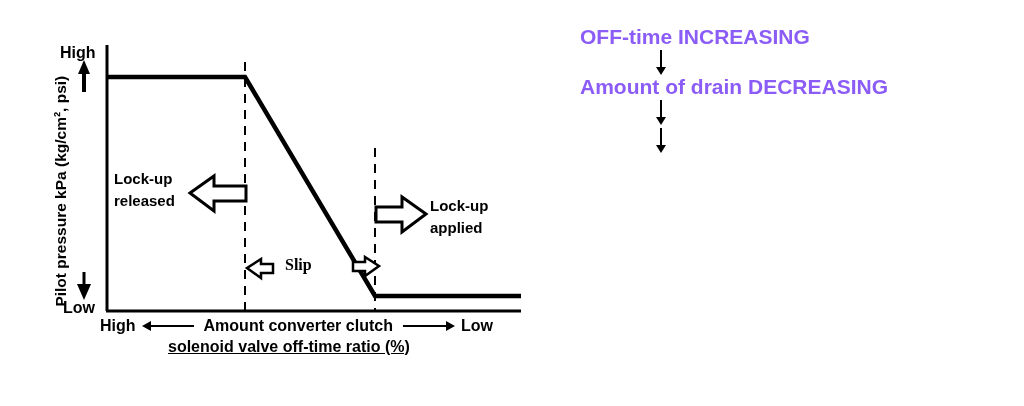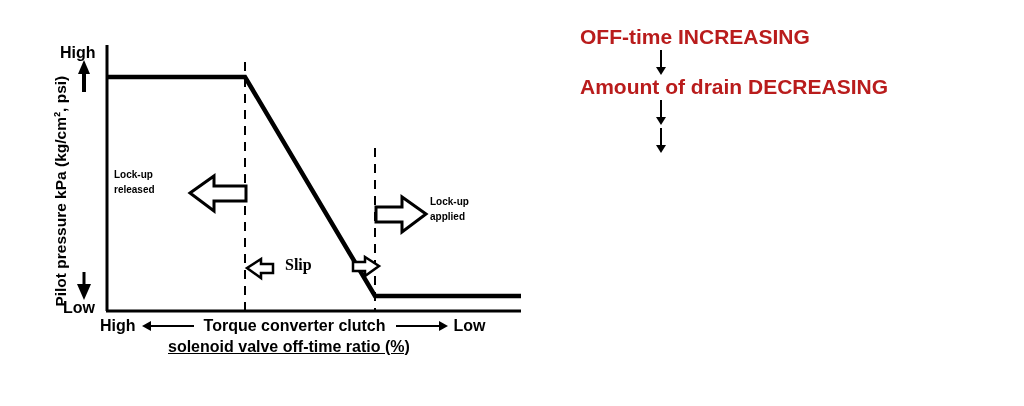--- a/index.html
+++ b/index.html
@@ -113,42 +113,42 @@
     top: 1px;
     right: 0px;
     width: 0; height: 0;
     border-top: 5px solid transparent;
     border-bottom: 5px solid transparent;
     border-left: 9px solid #000;
   }
 
   .region-label {
     position: absolute;
-    font-size: 10px;
+    font-size: 15px;
     font-weight: bold;
     line-height: 1.45;
     white-space: nowrap;
   }
   #lockup-released-label { left: 114px; top: 168px; }
   #lockup-applied-label  { left: 430px; top: 195px; }
   #slip-label            { left: 285px; top: 253px; font-size: 16px; font-family: Liberation Serif, serif; }
 
   
   #flow-panel {
     position: absolute;
     left: 580px;
     top: 26px;
     width: 444px;
   }
   .flow-step {
     font-size: 21px;
     font-weight: bold;
     line-height: 1.05;
     white-space: nowrap;
-    color: #b91c1c;
+    color: #8b5cf6;
   }
   .flow-arrow {
     height: 28px;
     margin-left: 76px;
     position: relative;
   }
   .flow-arrow::before {
     content: "";
     position: absolute;
     left: 4px;
@@ -210,21 +210,21 @@
 
     <div id="y-axis-title">
       <span>Pilot pressure</span>
       <span>kPa (kg/cm², psi)</span>
     </div>
 
     <div id="x-axis-title">
       <div id="x-axis-line1">
         <span>High</span>
         <span class="xarrow-left"></span>
-        <span>Torque converter clutch</span>
+        <span>Amount converter clutch</span>
         <span class="xarrow-right"></span>
         <span>Low</span>
       </div>
       <div id="x-axis-line2">solenoid valve off-time ratio (%)</div>
     </div>
 
     <div id="lockup-released-label" class="region-label">
       <div>Lock-up</div>
       <div>released</div>
     </div>

